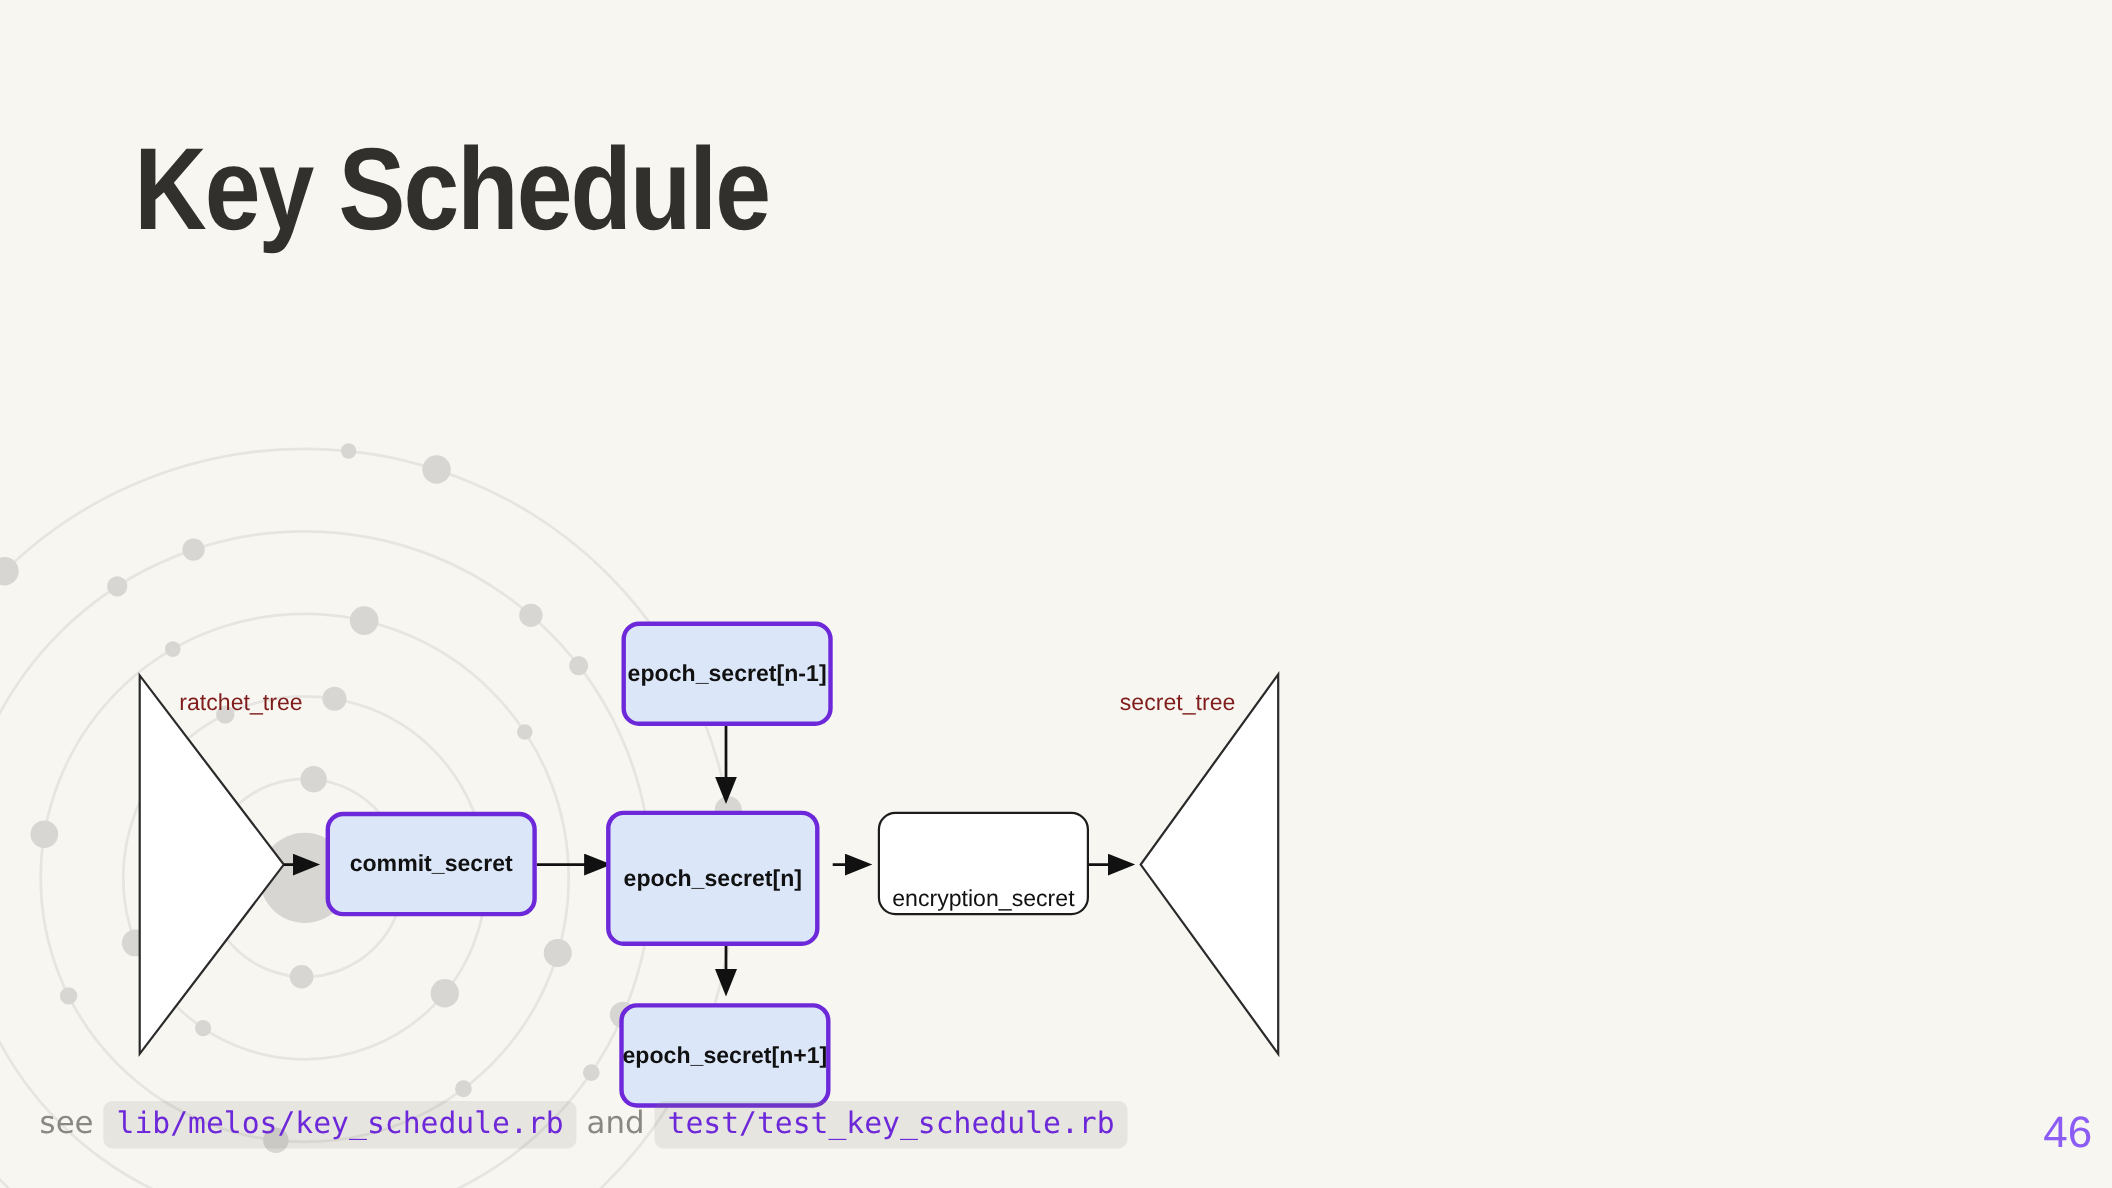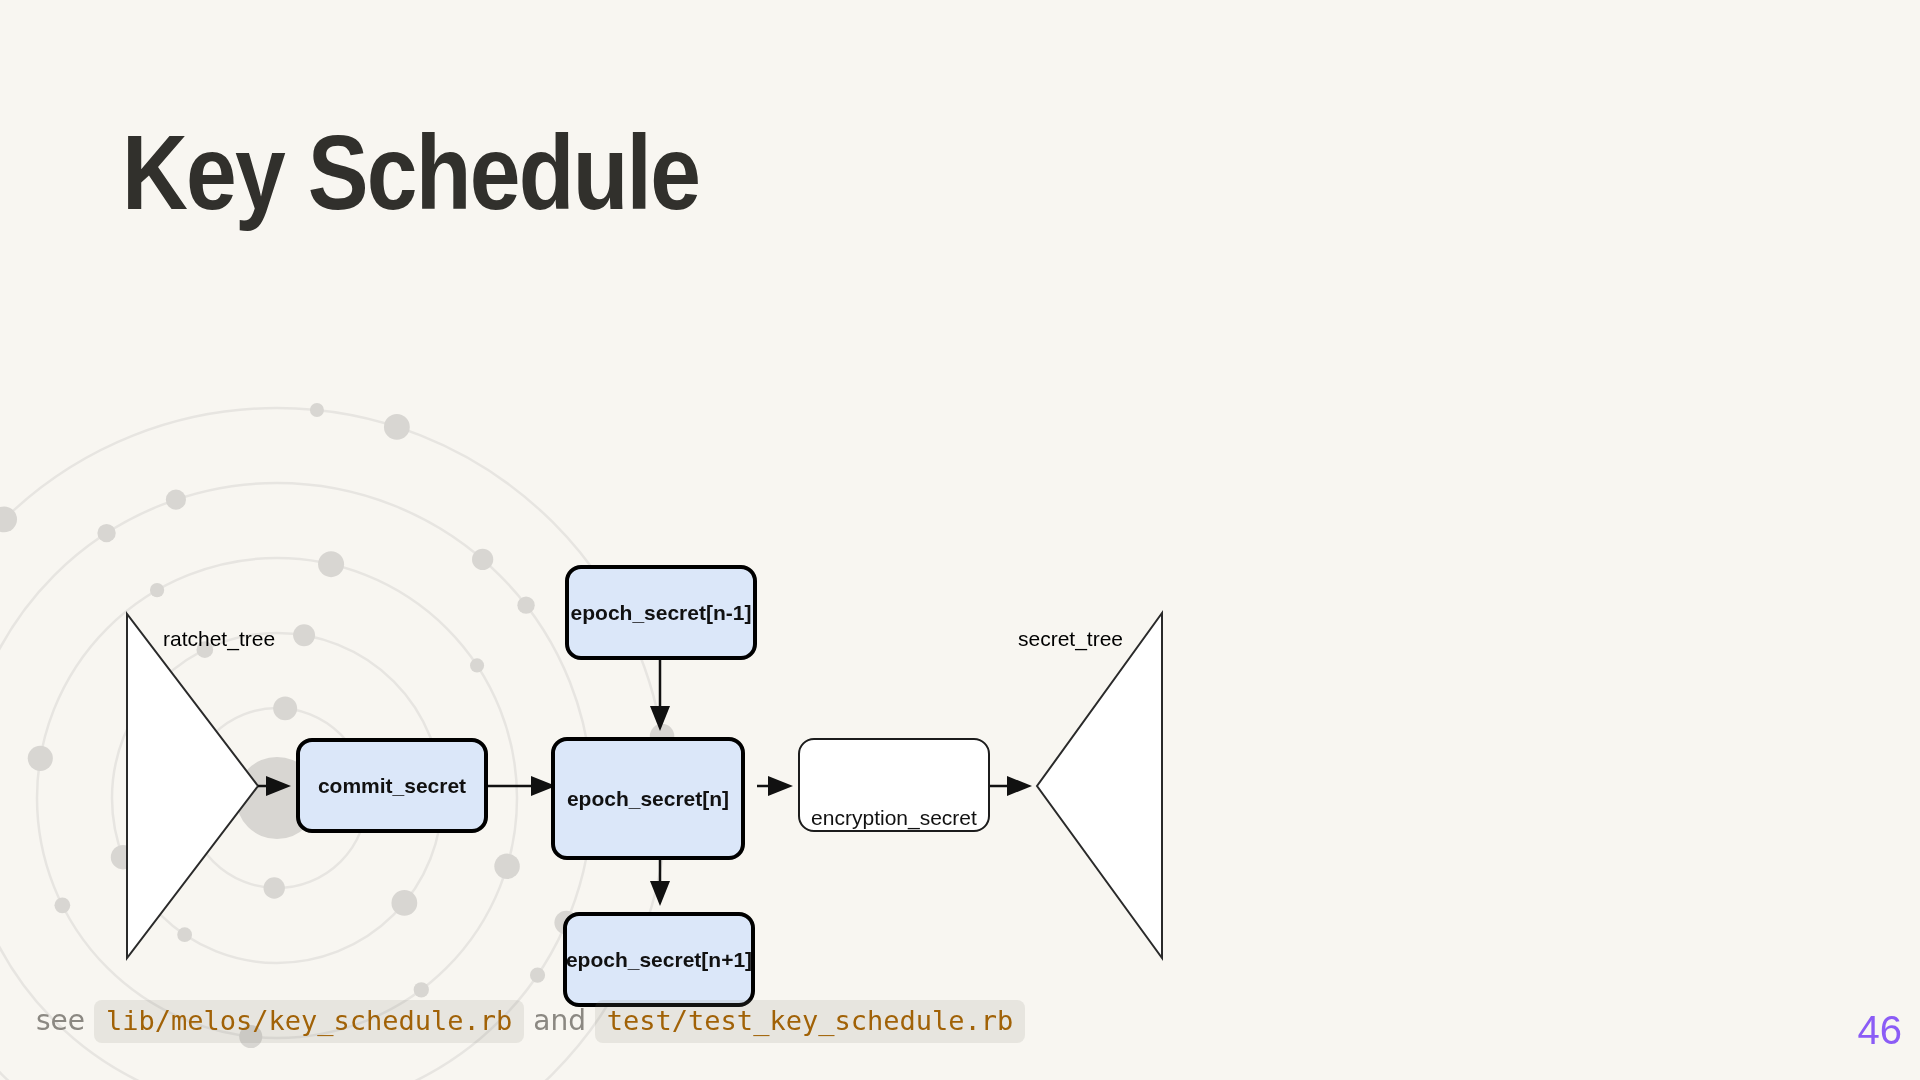--- a/index.html
+++ b/index.html
@@ -33,44 +33,44 @@
   .seg{white-space:normal;}
 
   
   .node{
     position:absolute;z-index:3;box-sizing:border-box;
     display:flex;align-items:center;justify-content:center;
     font-size:21px;color:#111;text-align:center;
     border-radius:16px;
   }
   .node-blue{
-    background:#dbe7f9;border:4px solid #000000;font-weight:bold;
+    background:#dbe7f9;border:4px solid #6d28d9;font-weight:bold;
   }
   .node-white{
     background:#ffffff;border:2px solid #1c1c1c;font-weight:400;
   }
   #node-epoch-prev{left:565px;top:565px;width:192px;height:95px;}
   #node-commit{left:296px;top:738px;width:192px;height:95px;}
   #node-epoch-n{left:551px;top:737px;width:194px;height:123px;}
   #node-epoch-next{left:563px;top:912px;width:192px;height:95px;}
   #node-encryption{left:798px;top:738px;width:192px;height:94px;align-items:flex-end;}
 
   .tree-label{
-    position:absolute;z-index:3;font-size:21px;color:#000000;white-space:nowrap;
+    position:absolute;z-index:3;font-size:21px;color:#7f1d1d;white-space:nowrap;
   }
   #label-ratchet{left:163px;top:627px;}
   #label-secret{left:1018px;top:627px;}
 
   .footer{
     position:absolute;left:36px;top:1004px;z-index:3;
     font-size:28px;color:#8b8882;white-space:nowrap;
     font-family:"DejaVu Sans","Liberation Sans",sans-serif;
   }
   .footer .code{
-    font-size:27px;color:#a16207;padding:5px 12px 7px 12px;border-radius:8px;
+    font-size:27px;color:#6d28d9;padding:5px 12px 7px 12px;border-radius:8px;
   }
   .page-number{
     position:absolute;right:18px;top:1008px;z-index:3;
     font-size:40px;color:#8b5cf6;
   }
 </style>
 </head>
 <body>
 
 <div class="slide">

